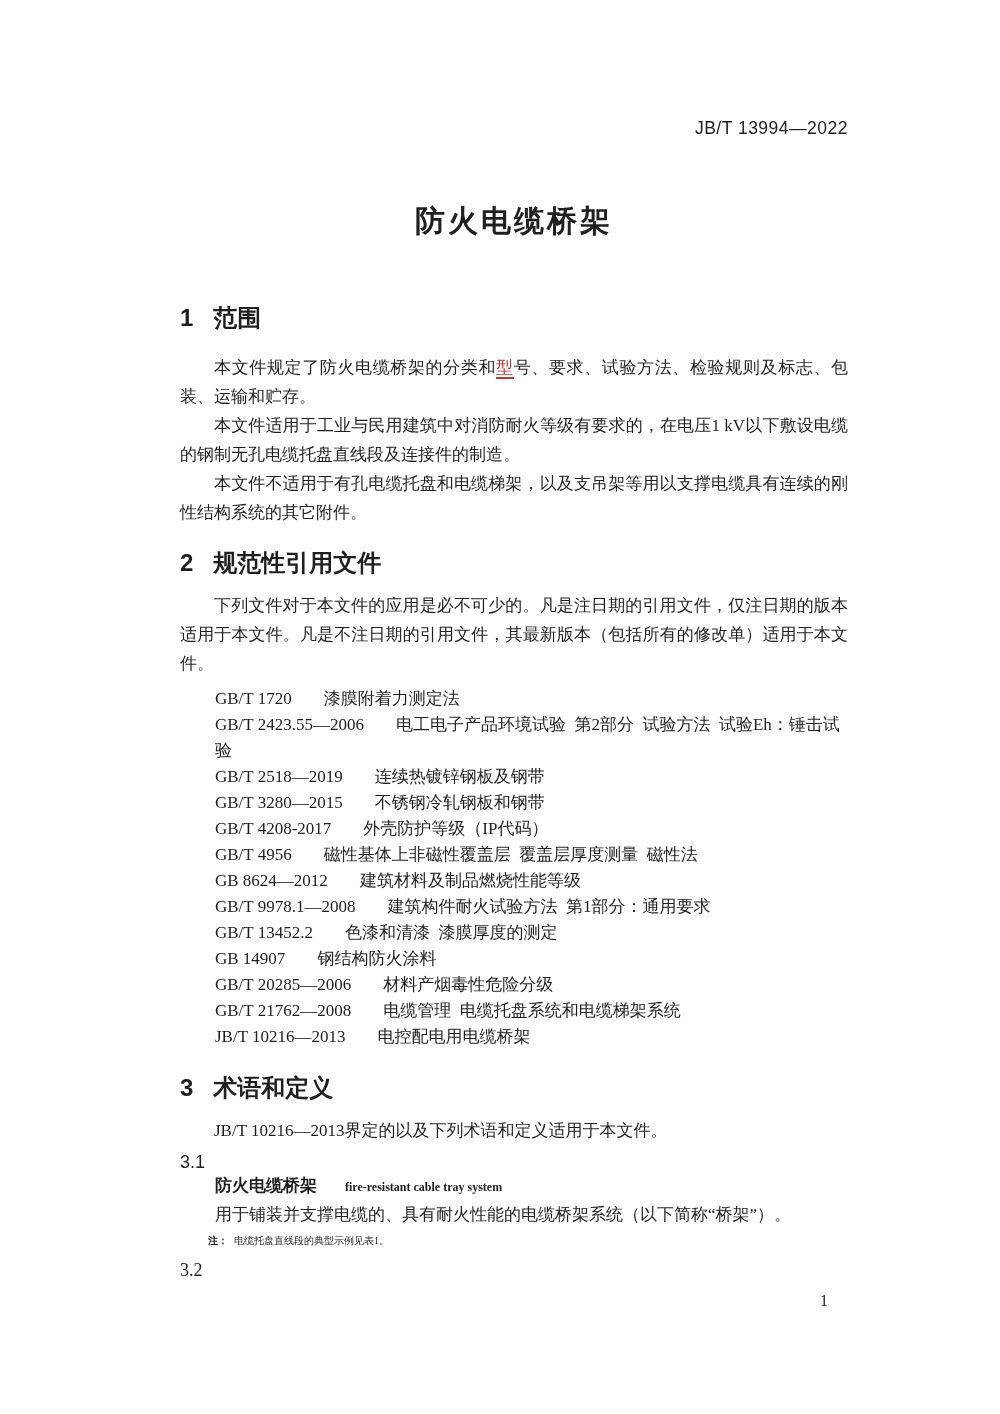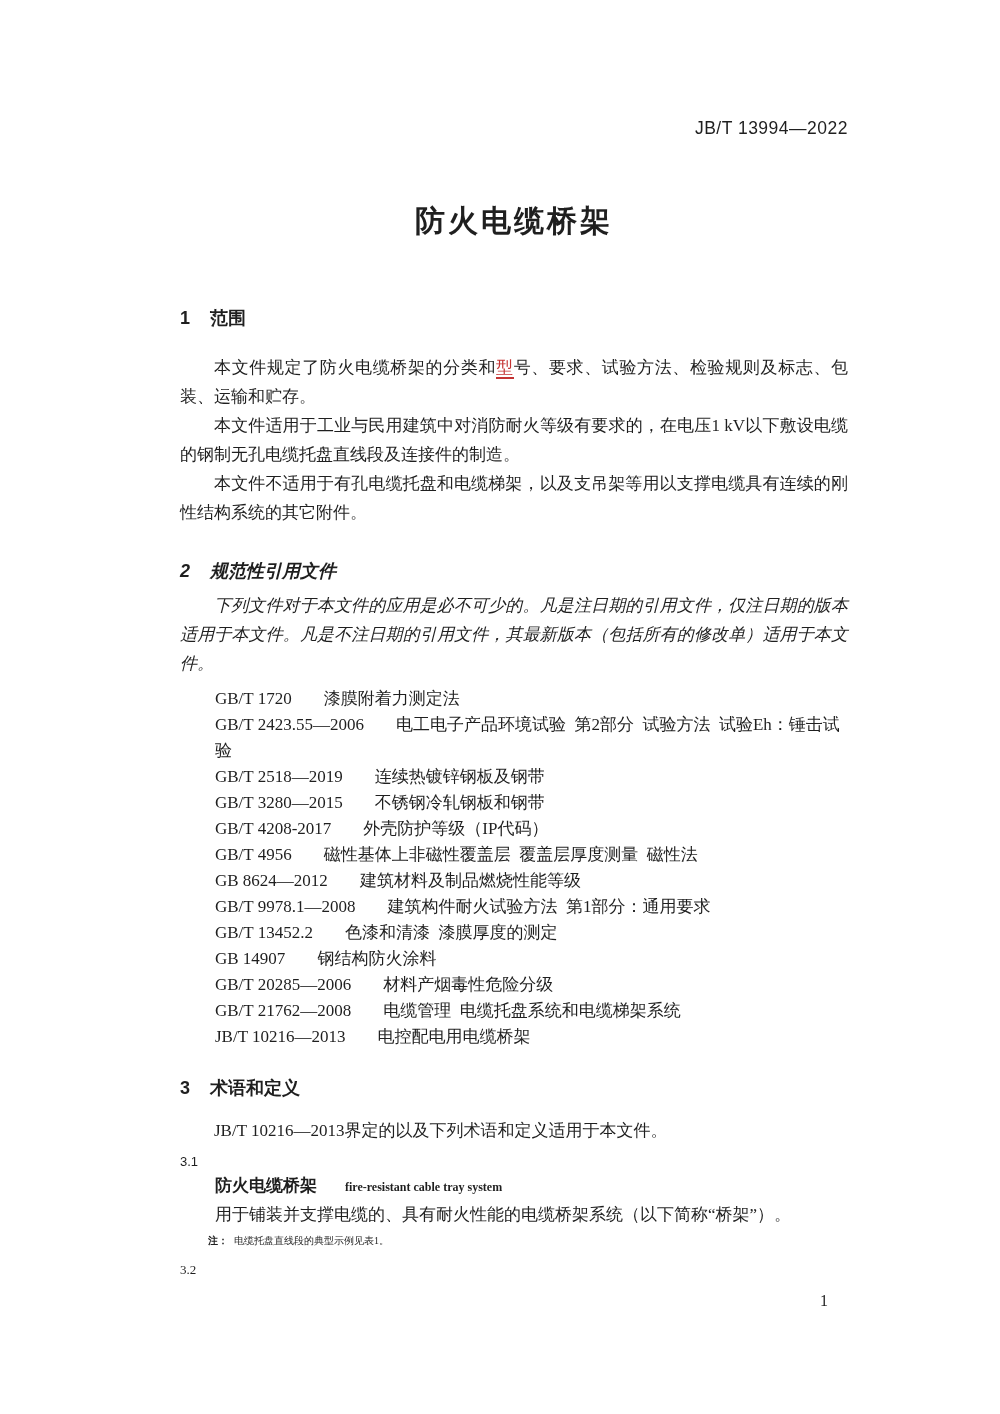--- a/index.html
+++ b/index.html
@@ -34,56 +34,56 @@
     font-family: "Liberation Sans", "DejaVu Sans", sans-serif;
     font-weight: bold;
     font-size: 30px;
     line-height: 42px;
     letter-spacing: 3px;
   }
   .section-heading {
     margin-top: 64px;
     font-family: "Liberation Sans", "DejaVu Sans", sans-serif;
     font-weight: bold;
-    font-size: 18px;
+    font-size: 24px;
     line-height: 24px;
   }
   .section-heading .sec-num { margin-right: 20px; font-weight: bold; }
-  .section-heading.h2 { margin-top: 32px; font-style: italic; }
+  .section-heading.h2 { margin-top: 24px; }
   .section-heading.h3 { margin-top: 26px; }
 
   .para-block { margin-top: 23px; }
   .para {
     margin: 0;
     text-align: justify;
     text-indent: 2em;
     line-height: 29px;
   }
   .red-char {
     color: #c43333;
     border-bottom: 2px solid #c43333;
   }
 
-  .refs-intro { margin-top: 8px; font-style: italic; }
+  .refs-intro { margin-top: 16px; }
   .refs-list {
     list-style: none;
     margin: 8px 0 0 0;
     padding: 0 0 0 35px;
   }
   .refs-list li {
     line-height: 26px;
     white-space: pre-wrap;
   }
   .ref-code { margin-right: 32px; }
 
   .terms-intro { margin-top: 16px; }
   .term-id {
     margin-top: 6px;
     font-family: "Liberation Sans", "DejaVu Sans", sans-serif;
-    font-size: 13px;
+    font-size: 18px;
     line-height: 22px;
   }
   .term-line {
     padding-left: 35px;
     line-height: 26px;
   }
   .term-zh {
     font-family: "Liberation Sans", "DejaVu Sans", sans-serif;
     font-weight: bold;
     font-size: 17px;

